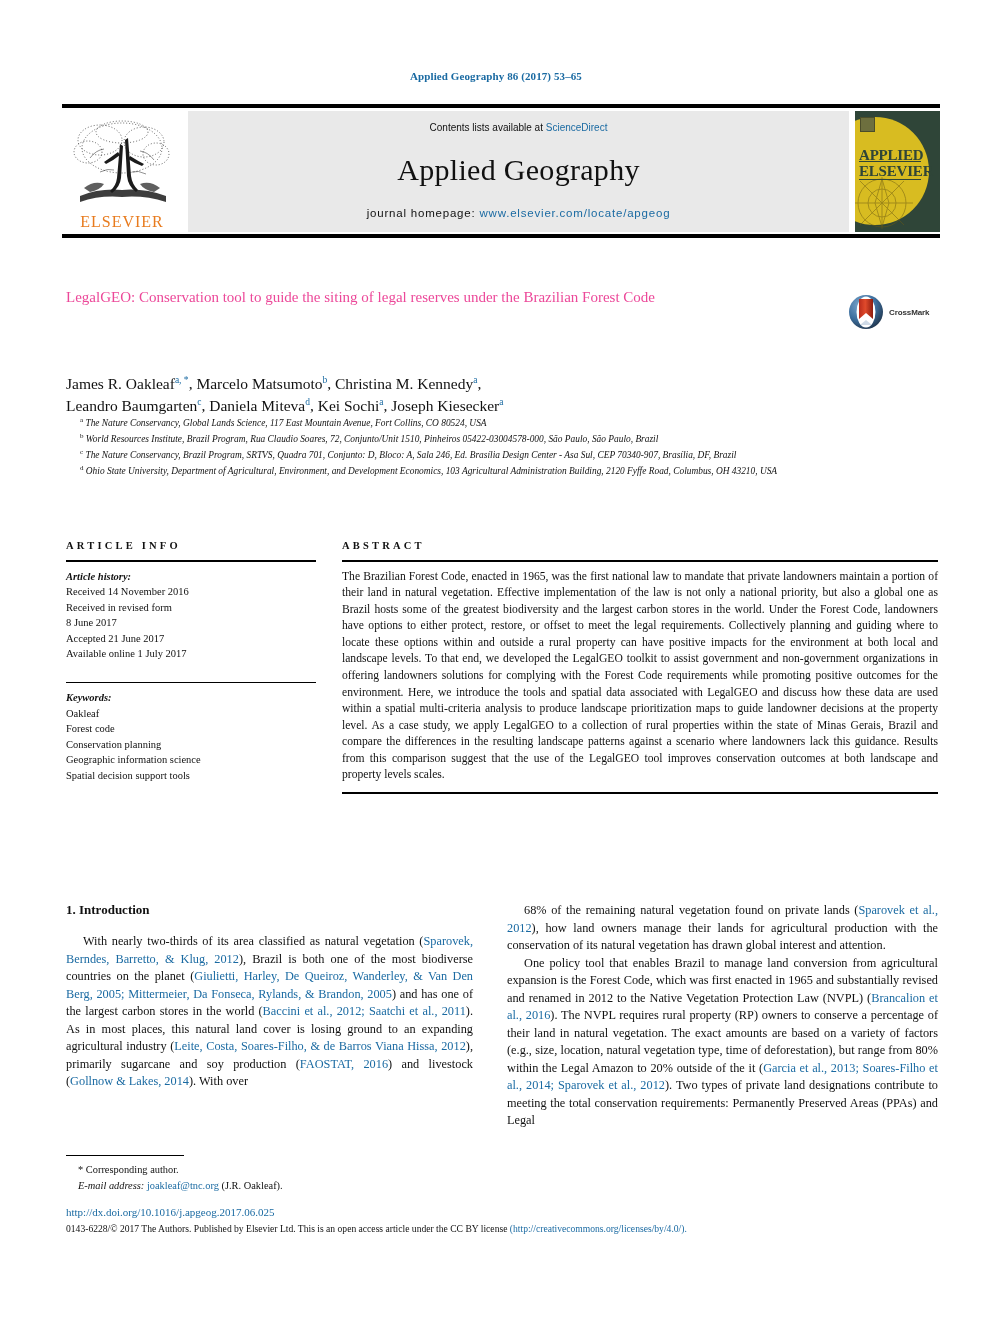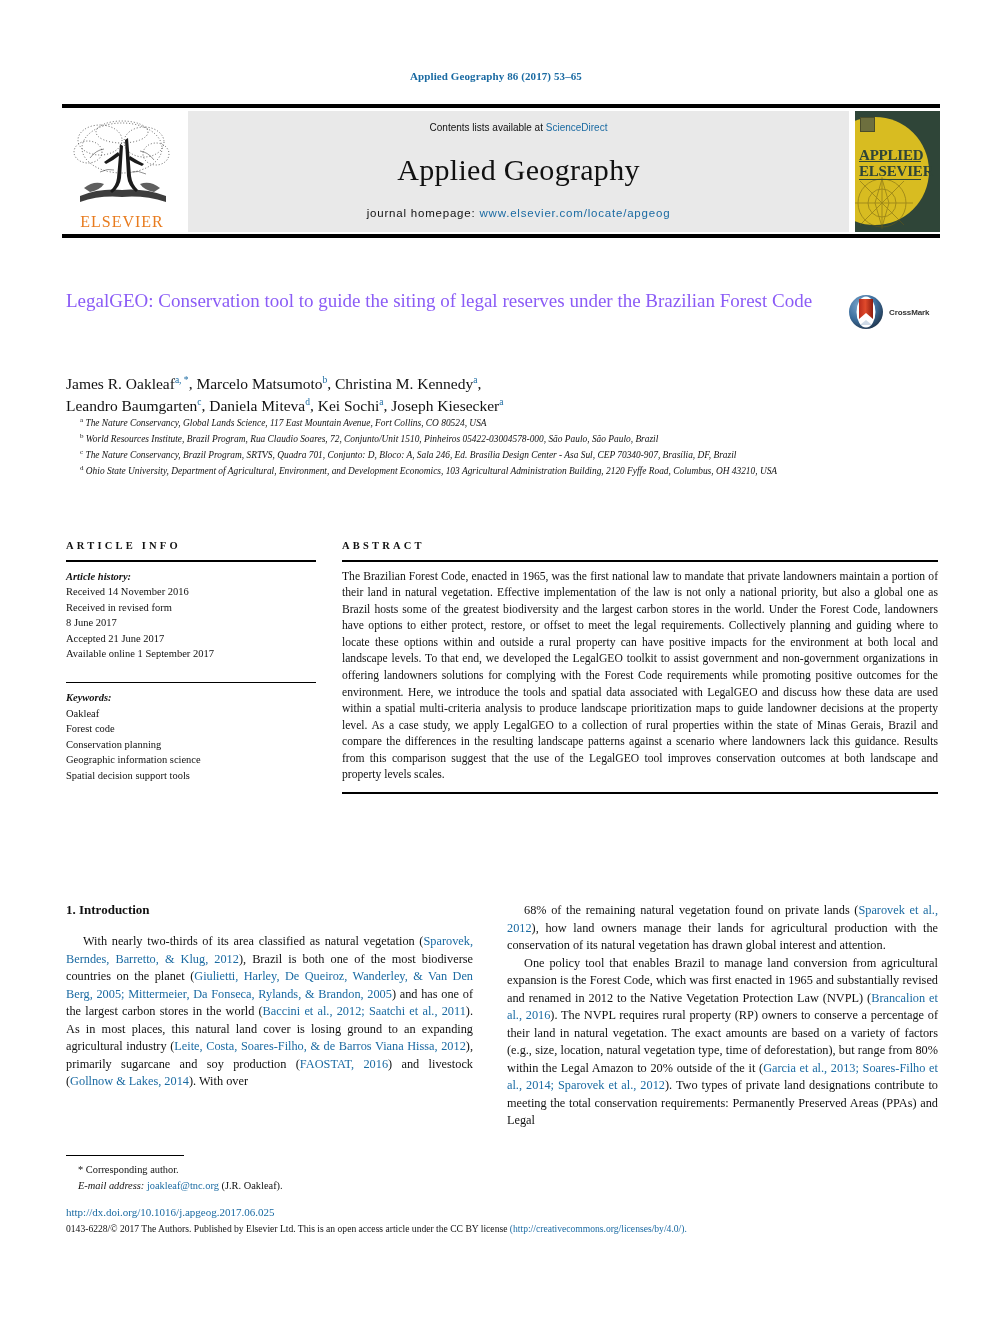--- a/index.html
+++ b/index.html
@@ -146,23 +146,23 @@
   }
 
   
   .title-block {
     position: absolute;
     left: 66px; top: 288px;
     width: 772px;
   }
   .article-title {
     font-family: "Liberation Serif", serif;
-    font-size: 19px;
+    font-size: 15px;
     line-height: 1.32;
-    color: #8b5cf6;
+    color: #ec4899;
     margin: 0;
     font-weight: normal;
   }
   .crossmark {
     position: absolute;
     left: 848px; top: 292px;
     width: 94px; height: 40px;
     display: flex;
     align-items: center;
   }
@@ -440,21 +440,21 @@
 
   <div class="info-col">
     <div class="sec-label">ARTICLE INFO</div>
     <div class="hr-thin"></div>
     <div class="info-group">
       <div class="head">Article history:</div>
       <div>Received 14 November 2016</div>
       <div>Received in revised form</div>
       <div>8 June 2017</div>
       <div>Accepted 21 June 2017</div>
-      <div>Available online 1 September 2017</div>
+      <div>Available online 1 July 2017</div>
     </div>
     <div class="info-gap"></div>
     <div class="hr-thin"></div>
     <div class="info-group">
       <div class="head">Keywords:</div>
       <div>Oakleaf</div>
       <div>Forest code</div>
       <div>Conservation planning</div>
       <div>Geographic information science</div>
       <div>Spatial decision support tools</div>

